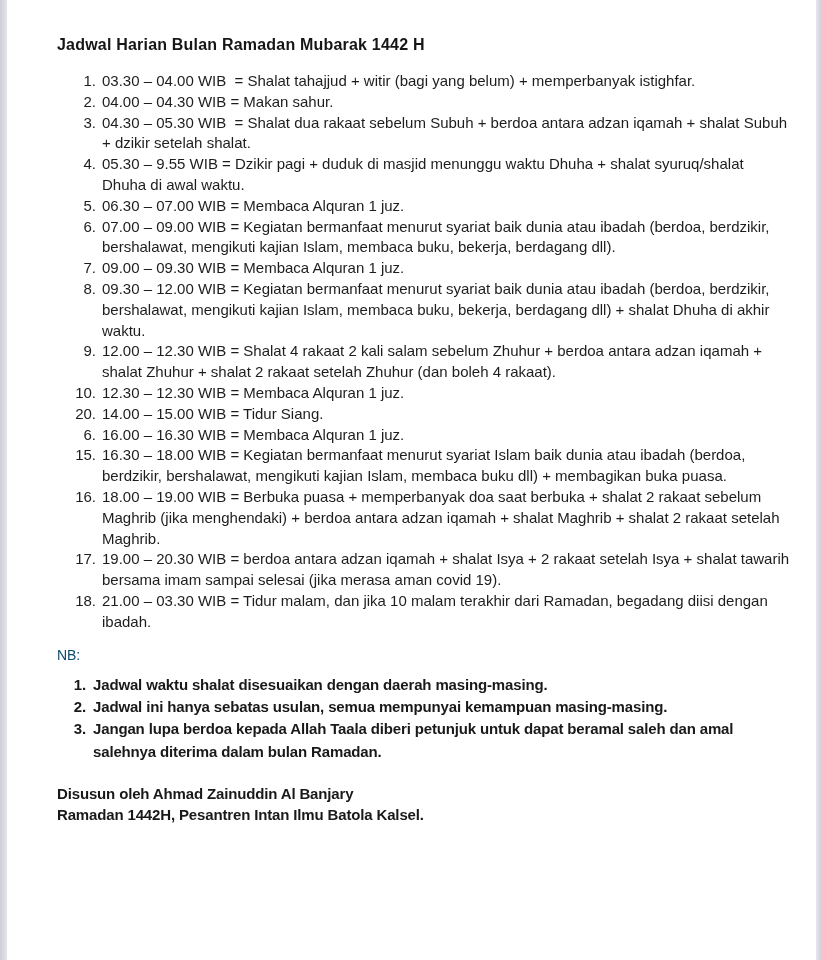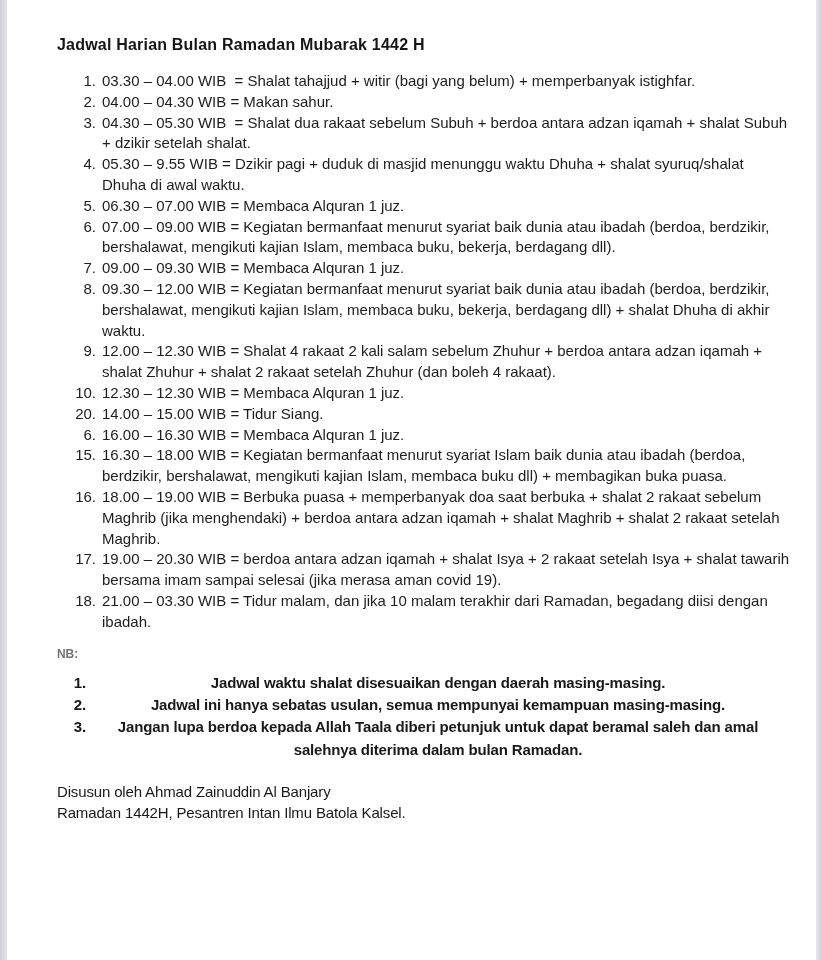--- a/index.html
+++ b/index.html
@@ -56,24 +56,24 @@
   }
   .sched-body {
     margin-left: 6px;
     width: 688px;
     white-space: pre-wrap;
   }
   .sched-body .seg-italic { }
 
   .nb-heading {
     margin: 14px 0 0 0;
-    font-size: 12px;
-    font-weight: 700;
+    font-size: 14px;
+    font-weight: 400;
     letter-spacing: -0.1px;
-    color: #737373;
+    color: #0c4a6e;
   }
   .nb-list {
     margin-top: 11px;
   }
   .nb-row {
     display: flex;
     align-items: flex-start;
     font-size: 15px;
     font-weight: 700;
     letter-spacing: -0.15px;
@@ -81,27 +81,26 @@
     color: #191919;
   }
   .nb-num {
     flex: 0 0 29px;
     text-align: right;
     white-space: nowrap;
   }
   .nb-body {
     margin-left: 7px;
     width: 690px;
-    text-align: center;
   }
 
   .footer-line {
     margin: 0;
     font-size: 15px;
-    font-weight: 400;
+    font-weight: 700;
     letter-spacing: -0.15px;
     line-height: 21px;
     color: #191919;
   }
   .footer-line.author  { margin-top: 20px; }
   .footer-line.edition { }
 </style>
 </head>
 <body>
 

